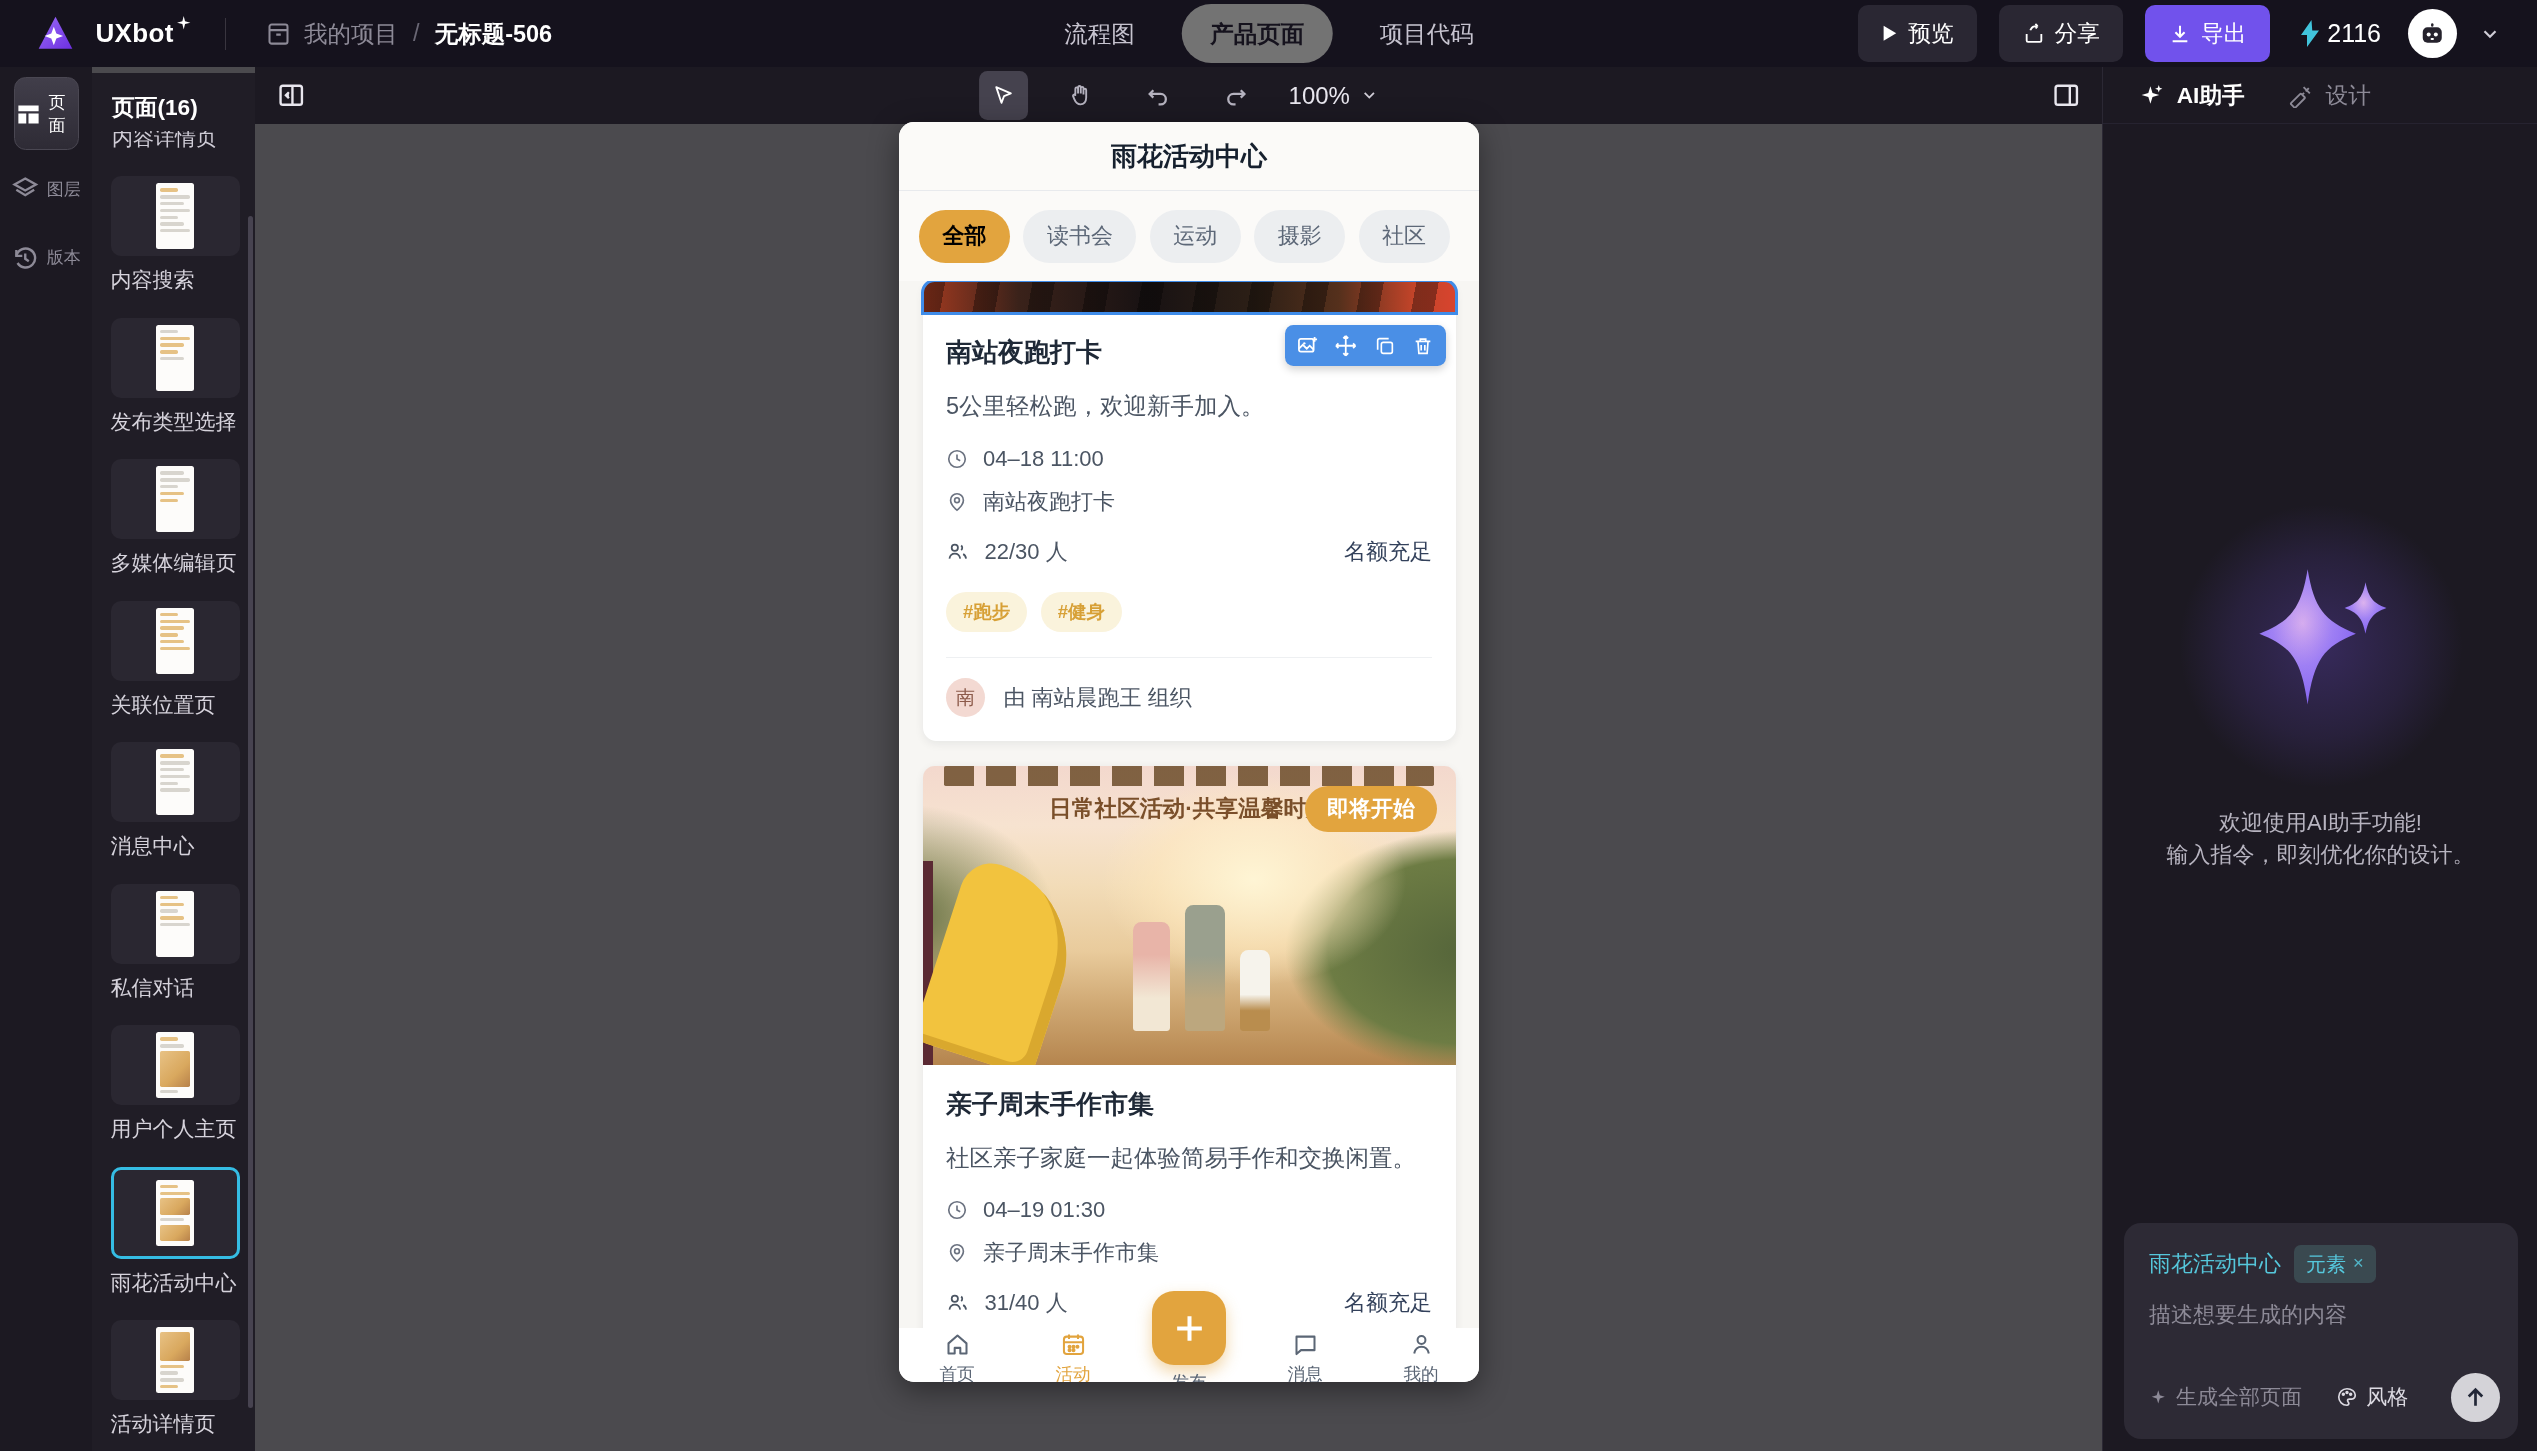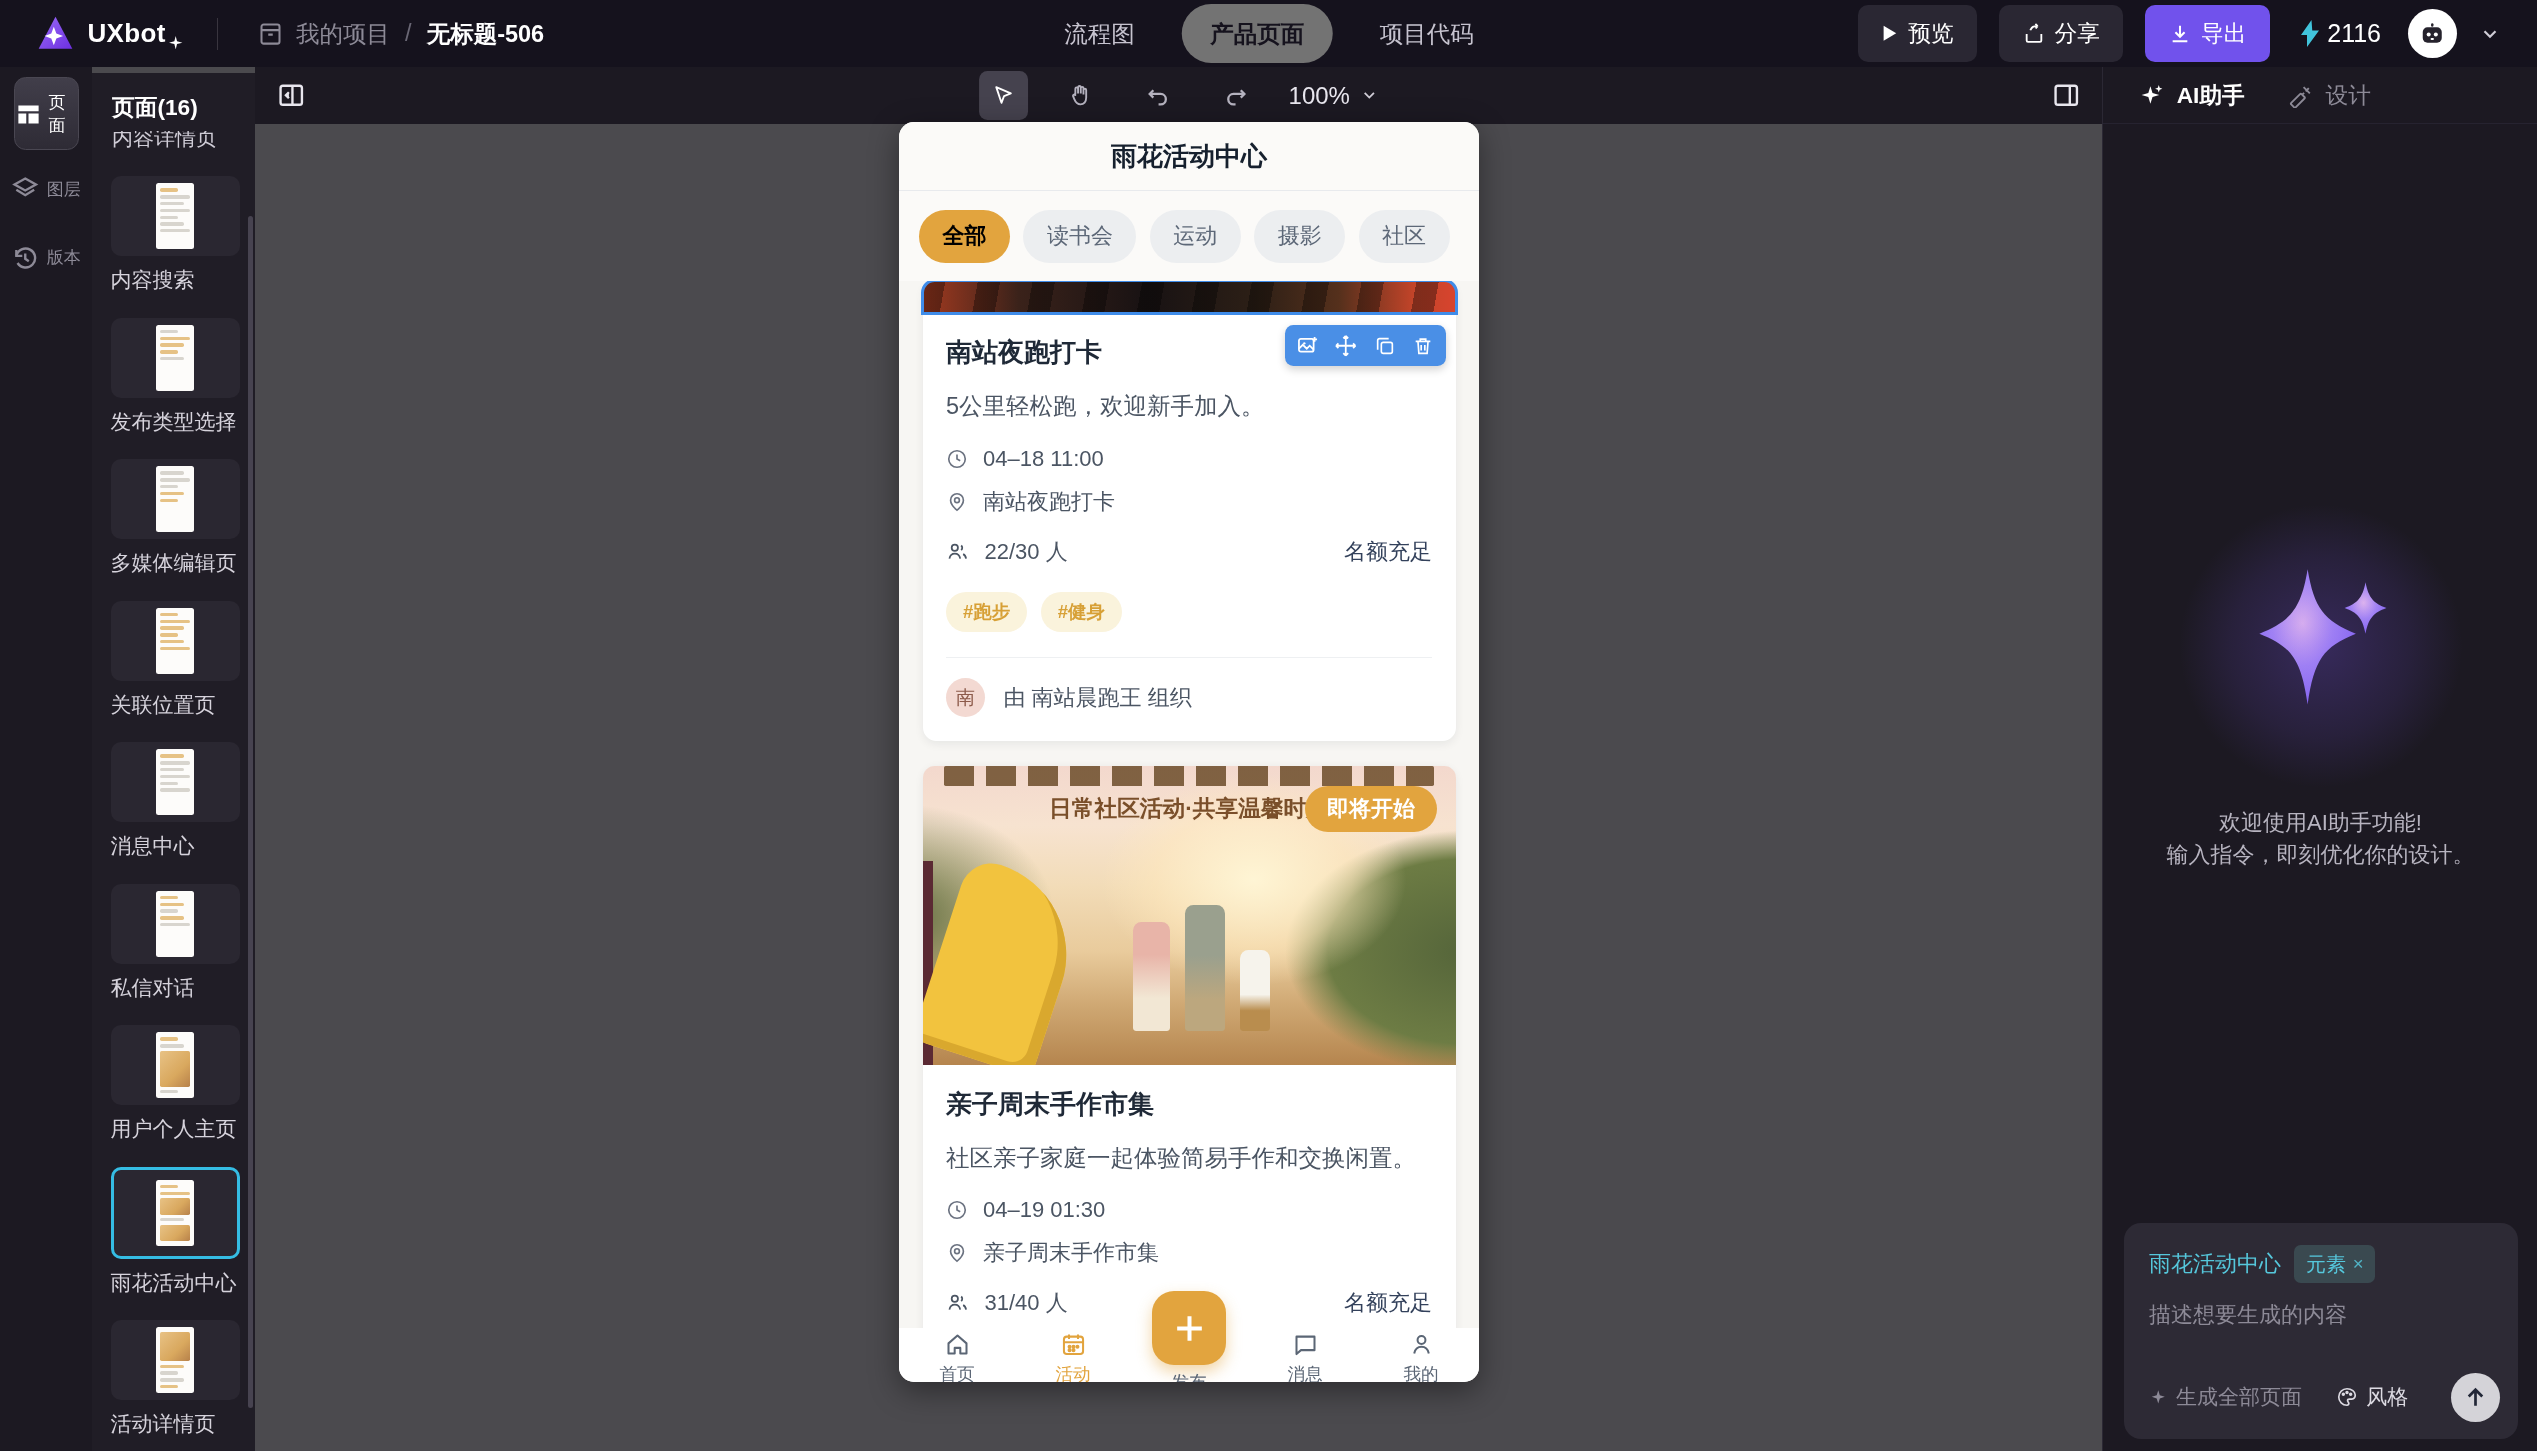--- a/index.html
+++ b/index.html
@@ -10,21 +10,21 @@
     --ink:#1f2937; --ink2:#4b5563; --ink3:#64748b;
   }
   *{margin:0;padding:0;box-sizing:border-box;}
   html,body{width:2538px;height:1452px;overflow:hidden;}
   body{font-family:"Liberation Sans","DejaVu Sans",sans-serif;background:var(--canvas);position:relative;color:#fff;}
   svg{display:block;}
 
   
   .topbar{position:absolute;left:0;top:0;right:0;height:67px;background:var(--bg-top);display:flex;align-items:center;padding:0 37px;z-index:50;}
   .brand{display:flex;align-items:center;gap:13.4px;}
-  .brand-name{font-size:26px;font-weight:700;letter-spacing:0.4px;display:flex;align-items:flex-end;gap:3.4px;}
+  .brand-name{font-size:26px;font-weight:700;letter-spacing:0.4px;display:flex;align-items:flex-start;gap:3.4px;margin-left:8px;}
   .brand-sup{margin-top:-1.7px;}
   .tb-divider{width:1.7px;height:32px;background:#39353f;margin:0 39px 0 34px;}
   .crumb{display:flex;align-items:center;gap:15px;font-size:23.5px;}
   .crumb .proj{color:#8d8a97;display:flex;align-items:center;gap:11.7px;}
   .crumb .sep{color:#6a6775;}
   .crumb .page-name{color:#fff;font-weight:600;}
   .tb-tabs{position:absolute;left:50%;transform:translateX(-50%);display:flex;align-items:flex-start;gap:18.5px;}
   .tb-tab{font-size:23.5px;color:#c6c3cf;padding:13.4px 28.5px;border-radius:838px;cursor:pointer;}
   .tb-tab.active{background:#737373;color:#15121d;font-weight:700;}
   .tb-actions{margin-left:auto;display:flex;align-items:center;gap:22px;}
@@ -126,21 +126,21 @@
   .ai-header{height:57px;border-bottom:1.7px solid #262330;display:flex;align-items:center;gap:44px;padding:0 37px;}
   .ai-tab{display:flex;align-items:center;gap:11.7px;font-size:22.7px;color:#8d8a97;cursor:pointer;}
   .ai-tab.active{color:#fff;font-weight:600;justify-content:flex-end;}
   .ai-hero{position:absolute;top:470px;left:0;right:0;display:flex;flex-direction:column;align-items:center;}
   .star-wrap{position:relative;width:218px;height:218px;display:flex;align-items:center;justify-content:center;}
   .star-glow{position:absolute;inset:-34px;border-radius:50%;background:radial-gradient(circle,rgba(124,86,240,.28) 0%,rgba(124,86,240,.12) 45%,rgba(124,86,240,0) 70%);}
   .ai-welcome{margin-top:52px;text-align:center;font-size:22px;color:#b7b4c0;line-height:1.45;}
   .chat-card{position:absolute;left:21px;right:20px;bottom:13.4px;height:216px;background:#2d2a35;border-radius:17px;padding:22px 25px;}
   .chat-ctx{display:flex;align-items:center;gap:13.4px;}
   .ctx-name{color:var(--teal);font-size:22px;}
-  .ctx-chip{display:flex;align-items:center;gap:6.7px;background:#3a4950;border-radius:6.7px;padding:5.9px 11.7px;color:var(--teal);font-size:20px;cursor:pointer;}
+  .ctx-chip{display:flex;align-items:center;gap:6.7px;background:#3a4950;border-radius:6.7px;padding:5.9px 11.7px;color:var(--teal);font-size:20px;cursor:pointer;font-family:Liberation Mono, monospace;}
   .ctx-chip .x{font-size:18.5px;opacity:.85;}
   .chat-ph{margin-top:17px;font-size:22px;color:#8d8a97;}
   .chat-bottom{position:absolute;left:25px;right:18.5px;bottom:17px;display:flex;align-items:center;gap:34px;}
   .chat-act{display:flex;align-items:center;gap:8.4px;font-size:21px;color:#8d8a97;cursor:pointer;}
   .chat-act.light{color:#dcdae2;}
   .send-btn{margin-left:auto;width:49px;height:49px;border-radius:50%;background:#d4d3d8;display:flex;align-items:center;justify-content:center;cursor:pointer;}
 </style>
 </head>
 <body>
 

